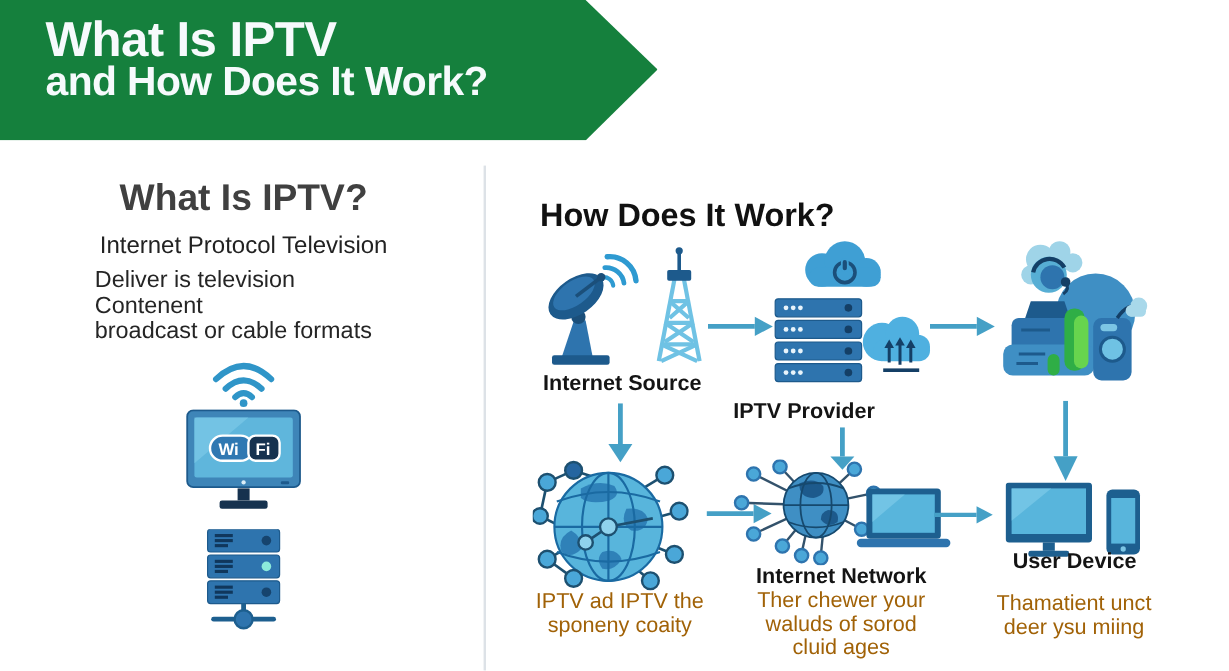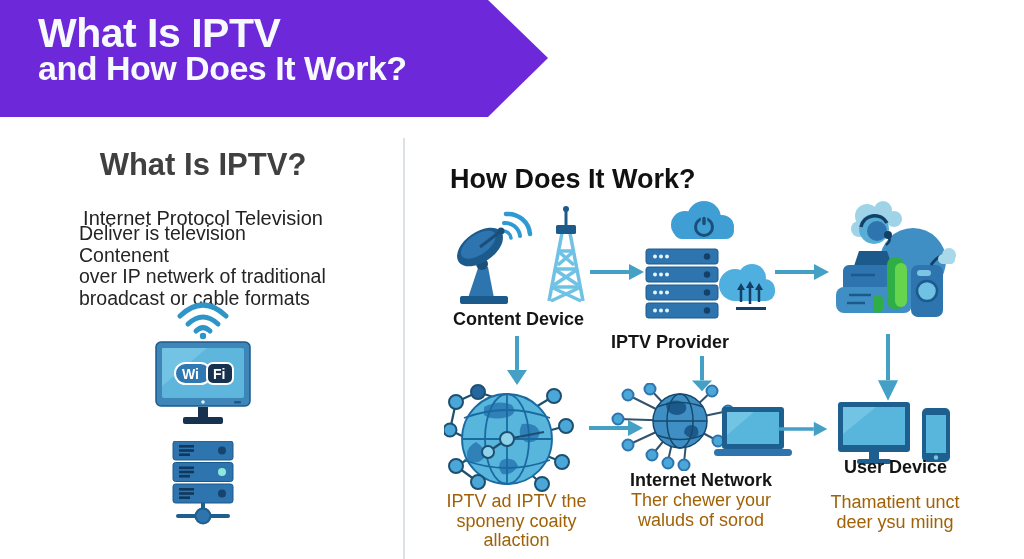--- a/index.html
+++ b/index.html
@@ -3,30 +3,30 @@
 <meta charset="utf-8">
 <style>
   html,body{margin:0;padding:0;background:#ffffff;}
   #stage{
     position:relative;width:1024px;height:559px;overflow:hidden;
     background:#ffffff;font-family:"Liberation Sans", sans-serif;
   }
   .abs{position:absolute;}
   
   .banner{
-    left:0;top:0;width:548px;height:117px;background:#6d28d9;
+    left:0;top:0;width:548px;height:117px;background:#15803d;
     clip-path:polygon(0 0,488px 0,548px 58px,488px 117px,0 117px);
   }
   .banner-line1{left:38px;top:10px;color:#f6fafc;font-size:41px;font-weight:700;letter-spacing:-0.5px;}
   .banner-line2{left:38px;top:49px;color:#f6fafc;font-size:34px;font-weight:700;letter-spacing:-0.5px;}
   
   .divider{left:403px;top:138px;width:2px;height:421px;background:#dde2e7;}
   
   .left-heading{left:43px;top:147px;width:320px;text-align:center;font-size:31px;font-weight:700;color:#404040;}
-  .left-subheading{left:43px;top:194px;width:320px;text-align:center;font-size:20px;color:#222;margin-top:13px;}
+  .left-subheading{left:43px;top:194px;width:320px;text-align:center;font-size:20px;color:#222;}
   .left-desc{left:79px;top:223px;width:262px;font-size:19.5px;line-height:21.5px;color:#252525;}
   
   .right-heading{left:450px;top:164px;width:320px;font-size:27px;font-weight:700;color:#111;}
   .node-label{font-weight:700;font-size:18px;color:#141414;text-align:center;}
   .node-caption{font-size:18px;line-height:19.5px;color:#a16207;text-align:center;}
 </style>
 </head>
 <body>
 
 <div id="stage">
@@ -35,21 +35,20 @@
     <div class="abs banner-line1">What Is IPTV</div>
     <div class="abs banner-line2">and How Does It Work?</div>
   </div>
 
   <div class="abs divider"></div>
 
   <div class="abs left-heading">What Is IPTV?</div>
   <div class="abs left-subheading">Internet Protocol Television</div>
   <div class="abs left-desc">
     <div>Deliver is television Contenent</div>
-    <div>over IP netwerk of traditional</div>
     <div>broadcast or cable formats</div>
   </div>
 
   <svg class="abs" style="left:176px;top:300px;" width="54" height="40" viewBox="0 0 54 40">
     <g stroke="#2f95c8" fill="none" stroke-linecap="round">
       <path d="M4 16 Q27 -6 50 16" stroke-width="5"></path>
       <path d="M12 24 Q27 10 42 24" stroke-width="5"></path>
       <path d="M20 31 Q27 24 34 31" stroke-width="5"></path>
     </g>
     <circle cx="27" cy="36" r="3.2" fill="#2f95c8"></circle>
@@ -114,21 +113,21 @@
     <g stroke="#6fc2e4" stroke-width="3.5" fill="none">
       <path d="M116 30 L103 98"></path>
         <path d="M124 30 L137 98"></path>
       <path d="M112 48 L128 62 M128 48 L112 62 M108 66 L132 82 M132 66 L108 82 M105 84 L135 98 M135 84 L105 98"></path>
       <path d="M112 48 L128 48 M109 66 L131 66 M106 84 L134 84"></path>
     </g>
     <rect x="110" y="22" width="20" height="9" rx="1.5" fill="#1d5a8c"></rect>
     <line x1="120" y1="22" x2="120" y2="8" stroke="#1d5a8c" stroke-width="3"></line>
     <circle cx="120" cy="6" r="3" fill="#1d5a8c"></circle>
   </svg>
-  <div class="abs node-label" style="left:426px;top:309px;width:185px;">Content Device</div>
+  <div class="abs node-label" style="left:426px;top:309px;width:185px;">Internet Source</div>
 
   <svg class="abs" style="left:589px;top:262px;" width="56" height="20" viewBox="0 0 56 20">
     <line x1="1" y1="10" x2="40" y2="10" stroke="#45a0c6" stroke-width="4"></line>
     <polygon points="40,2 55,10 40,18" fill="#45a0c6"></polygon>
   </svg>
 
   <svg class="abs" style="left:628px;top:199px;" width="150" height="131" viewBox="0 0 150 131">
     <g fill="#3f9fd4">
       <circle cx="57" cy="26" r="14"></circle>
         <circle cx="76" cy="19" r="17"></circle>
@@ -279,21 +278,20 @@
       <circle cx="122" cy="44" r="7"></circle>
         <circle cx="118" cy="80" r="7"></circle>
         <circle cx="98" cy="102" r="7"></circle>
       <circle cx="63" cy="57" r="7" fill="#8fd2ec"></circle>
         <circle cx="44" cy="70" r="6" fill="#8fd2ec"></circle>
     </g>
   </svg>
   <div class="abs node-caption" style="left:424px;top:492px;width:185px;">
     <div>IPTV ad IPTV the</div>
     <div>sponeny coaity</div>
-    <div>allaction</div>
   </div>
 
   <svg class="abs" style="left:588px;top:418px;" width="56" height="20" viewBox="0 0 56 20">
     <line x1="1" y1="10" x2="40" y2="10" stroke="#45a0c6" stroke-width="4"></line>
     <polygon points="40,2 55,10 40,18" fill="#45a0c6"></polygon>
   </svg>
 
   <svg class="abs" style="left:606px;top:383px;" width="190" height="88" viewBox="0 0 190 88">
     <g stroke="#33526b" stroke-width="2">
       <line x1="74" y1="38" x2="22" y2="12"></line>
@@ -331,20 +329,21 @@
     </g>
     <rect x="116" y="24" width="62" height="42" rx="3" fill="#1d5f8f"></rect>
     <rect x="121" y="29" width="52" height="32" fill="#58b5dc"></rect>
     <polygon points="121,29 148,29 121,52" fill="#7ecbe8" opacity="0.7"></polygon>
     <rect x="108" y="66" width="78" height="7" rx="3.5" fill="#2e74ae"></rect>
   </svg>
   <div class="abs node-label" style="left:606px;top:470px;width:190px;">Internet Network</div>
   <div class="abs node-caption" style="left:606px;top:491px;width:190px;">
     <div>Ther chewer your</div>
     <div>waluds of sorod</div>
+    <div>cluid ages</div>
   </div>
 
   <svg class="abs" style="left:777px;top:420px;" width="52" height="18" viewBox="0 0 56 20">
     <line x1="1" y1="10" x2="40" y2="10" stroke="#45a0c6" stroke-width="4"></line>
     <polygon points="40,2 55,10 40,18" fill="#45a0c6"></polygon>
   </svg>
 
   <svg class="abs" style="left:838px;top:402px;" width="114" height="64" viewBox="0 0 114 64">
     <rect x="0" y="0" width="72" height="50" rx="3" fill="#1d5f8f"></rect>
     <rect x="5" y="5" width="62" height="38" fill="#58b5dc"></rect>

